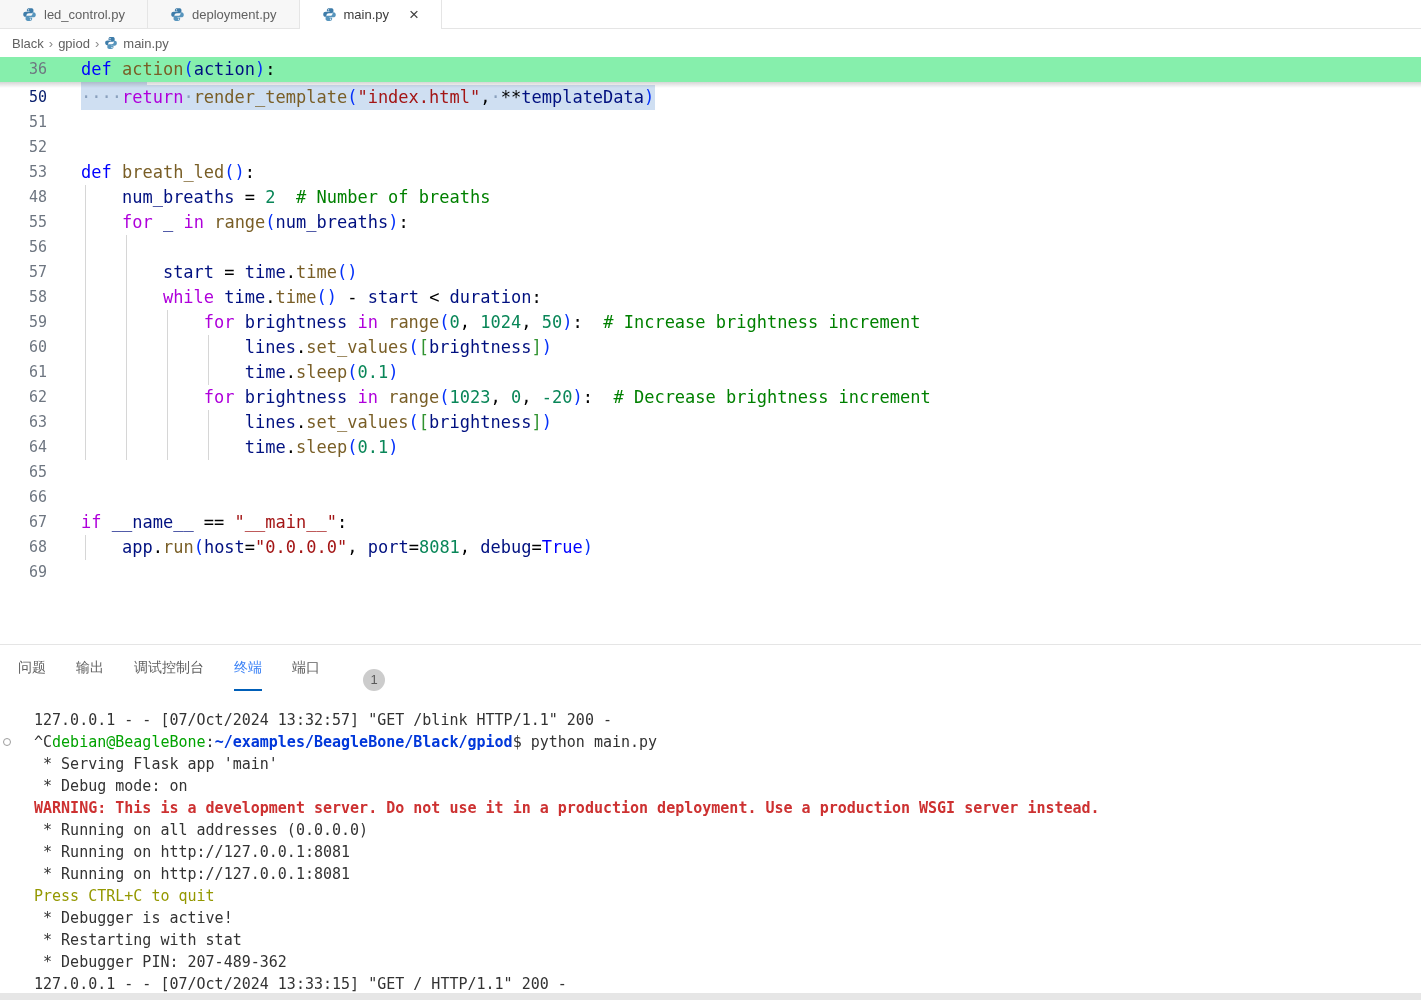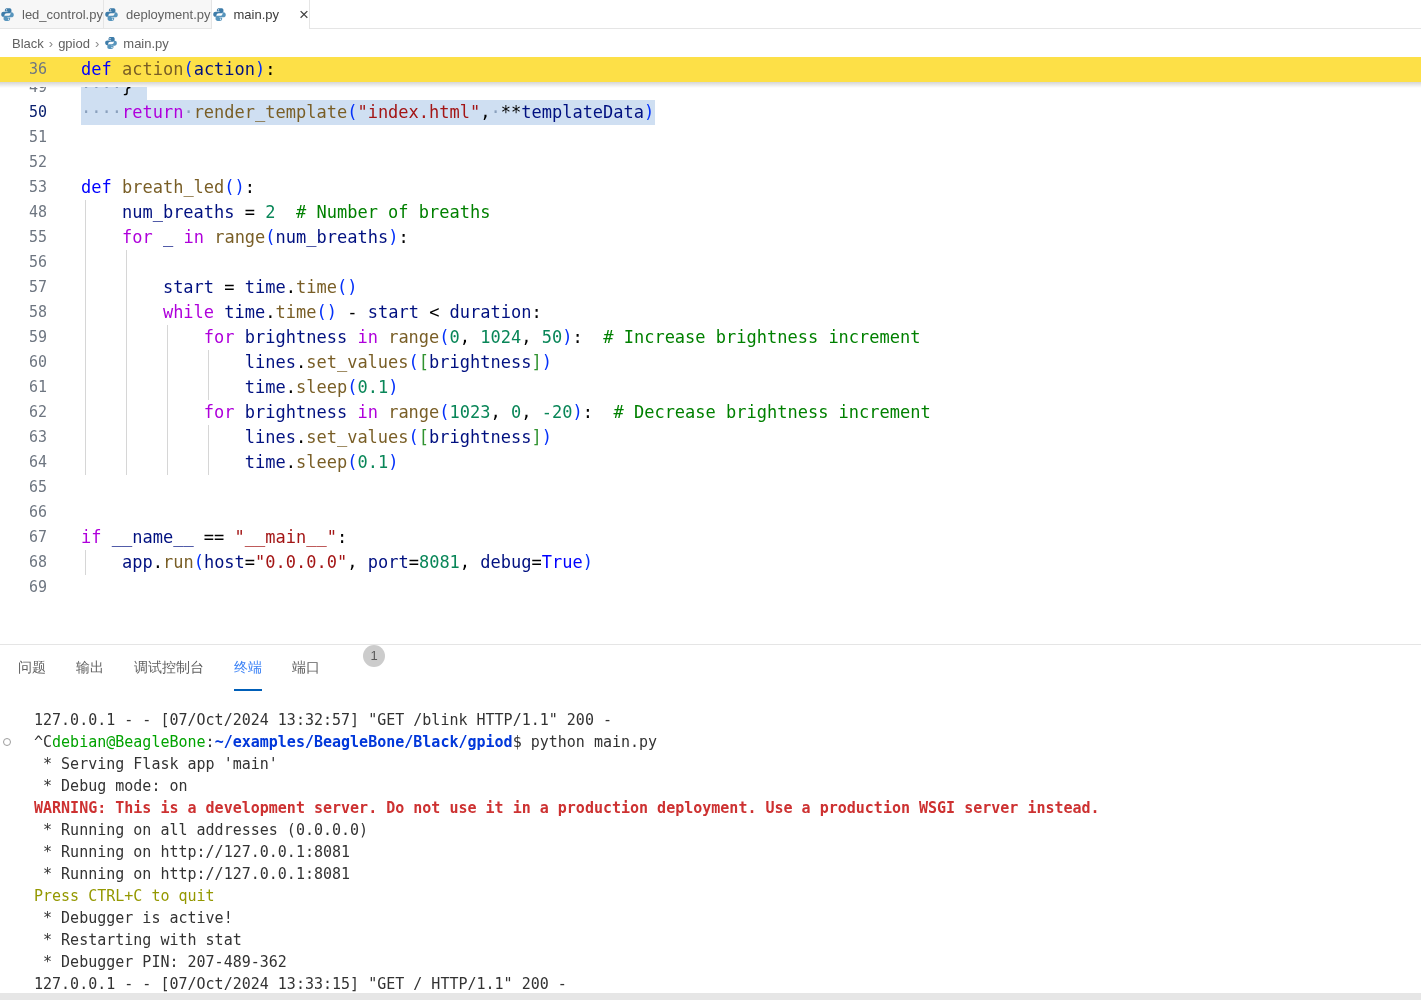--- a/index.html
+++ b/index.html
@@ -3,43 +3,43 @@
 <meta charset="utf-8">
 <style>
   * { margin:0; padding:0; box-sizing:border-box; }
   html,body { width:1421px; height:1000px; overflow:hidden; background:#fff;
               font-family:"Liberation Sans", sans-serif; }
   .app { position:relative; width:1421px; height:1000px; background:#fff; }
 
   
   .tab-bar { position:absolute; left:0; top:0; width:1421px; height:29px;
              display:flex; background:#fff; border-bottom:1px solid #e5e5e5; }
-  .tab { height:28px; display:flex; align-items:center; padding:0 0;
+  .tab { height:28px; display:flex; align-items:center; padding:0 22px;
          background:#f7f7f7; border-right:1px solid #e5e5e5; font-size:13px;
          color:#616161; cursor:pointer;justify-content:flex-end; }
   .tab.active { background:#fff; height:29px; color:#3b3b3b; }
   .tab .tab-label { margin-left:7px; white-space:nowrap; }
   .tab-close { margin-left:20px; font-size:17px; color:#424242; line-height:1; }
 
   
   .breadcrumb { position:absolute; left:0; top:29px; width:1421px; height:28px;
                 display:flex; align-items:center; padding-left:12px;
                 font-size:13px; color:#616161; background:#fff; }
   .crumb { margin-right:4px; }
   .crumb-sep { margin:0 5px 0 1px; color:#8a8a8a; }
   .breadcrumb svg { margin-right:5px; }
 
   
   .editor { position:absolute; left:0; top:57px; width:1421px; height:587px;
             background:#fff; overflow:hidden;
             font-family:"DejaVu Sans Mono", monospace; font-size:17px; }
-  .sticky { position:relative; height:25px; line-height:25px; background:#fde047; z-index:5; }
+  .sticky { position:relative; height:25px; line-height:25px; background:#86efac; z-index:5; }
   .sticky-shadow { position:absolute; left:0; top:25px; width:1421px; height:6px;
                    background:linear-gradient(to bottom, rgba(0,0,0,0.16), rgba(0,0,0,0)); z-index:4; }
-  .code-lines { position:absolute; left:0; top:30px; width:1421px; height:562px; overflow:hidden; }
+  .code-lines { position:absolute; left:0; top:15px; width:1421px; height:562px; overflow:hidden; }
   .code-line { position:relative; height:25px; line-height:25px; white-space:pre; }
   .gutter { position:absolute; left:0; top:0; width:47px; text-align:right;
             color:#6e7681; font-size:15px; line-height:25px; }
   .gutter.cur { color:#0b216f; }
   .code-text { position:absolute; left:81px; top:0; white-space:pre; color:#000; z-index:2; }
   .sel { position:absolute; top:0; height:25px; background:#cfdff2; z-index:1; }
   .guide { position:absolute; top:0; bottom:0; width:1px; background:#d6d6d6; z-index:0; }
   .guide.activeg { background:#949494; }
 
   .tk-kw  { color:#0000ff; }
@@ -49,21 +49,21 @@
   .tk-num { color:#098658; }
   .tk-com { color:#008000; }
   .tk-var { color:#001080; }
   .tk-br1 { color:#0431fa; }
   .tk-br2 { color:#319331; }
   .tk-ws  { color:#8aa0bd; }
 
   
   .panel { position:absolute; left:0; top:644px; width:1421px; height:349px;
            border-top:1px solid #e5e5e5; background:#fff; }
-  .panel-tabs { height:46px; display:flex; align-items:flex-start; padding-left:18px; }
+  .panel-tabs { height:46px; display:flex; align-items:flex-end; padding-left:18px; }
   .ptab { height:100%; display:flex; align-items:center; margin-right:30px;
           font-size:14px; color:#616161; border-bottom:2px solid transparent;
           padding-top:2px; cursor:pointer; }
   .ptab.active { color:#3b82f6; border-bottom-color:#005fb8; }
   .badge { display:inline-block; width:22px; height:22px; border-radius:50%;
            background:#cccccc; color:#5a5a5a; font-size:13px; line-height:22px;
            text-align:center; margin-left:13px; }
 
   .terminal { position:relative; height:303px; padding-top:18px; overflow:hidden;
               font-family:"DejaVu Sans Mono", monospace; font-size:15px; color:#333; }

